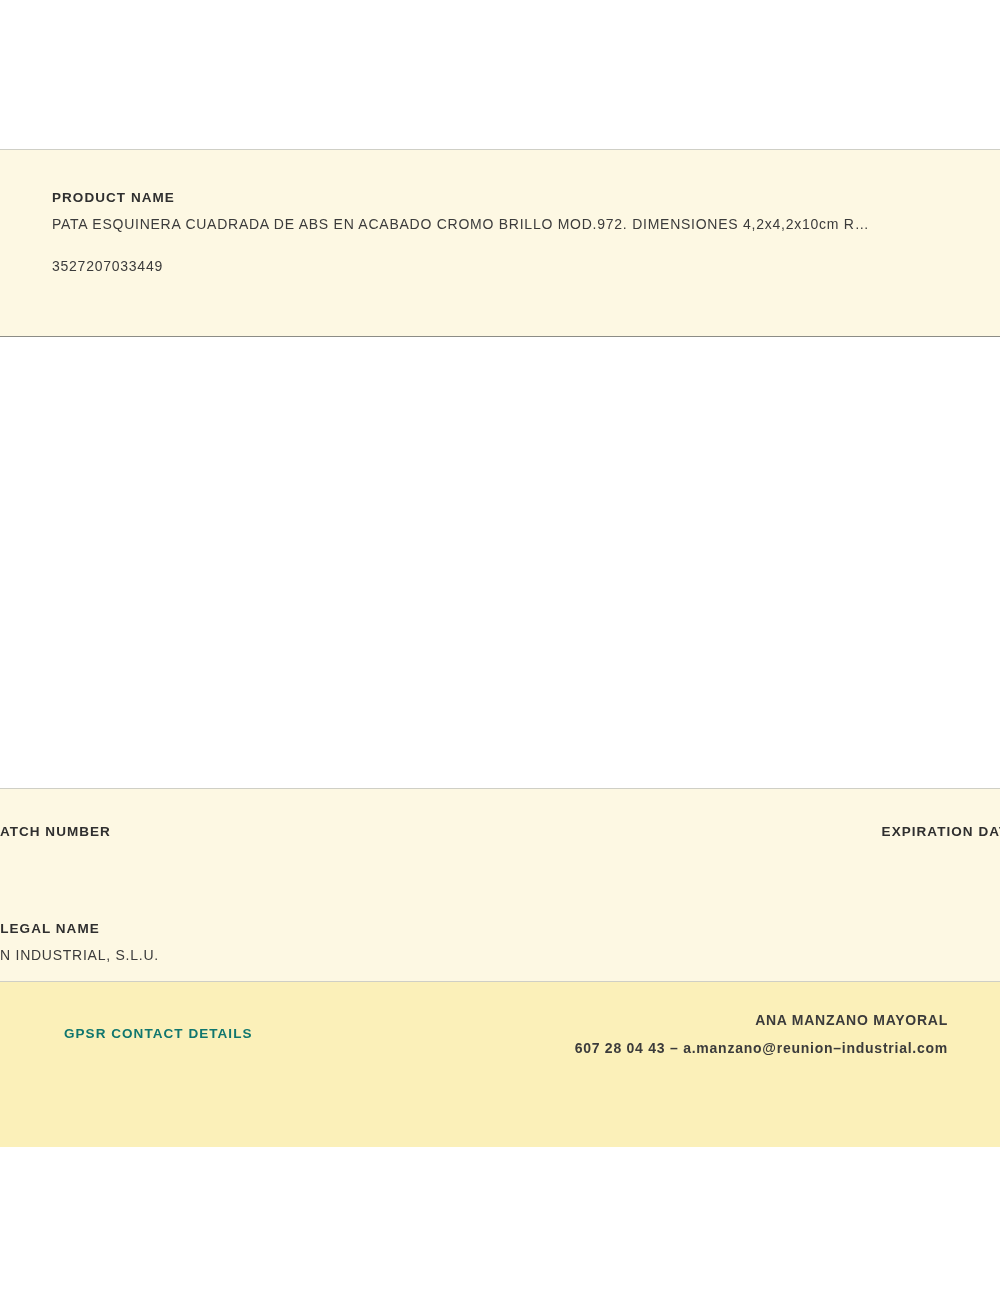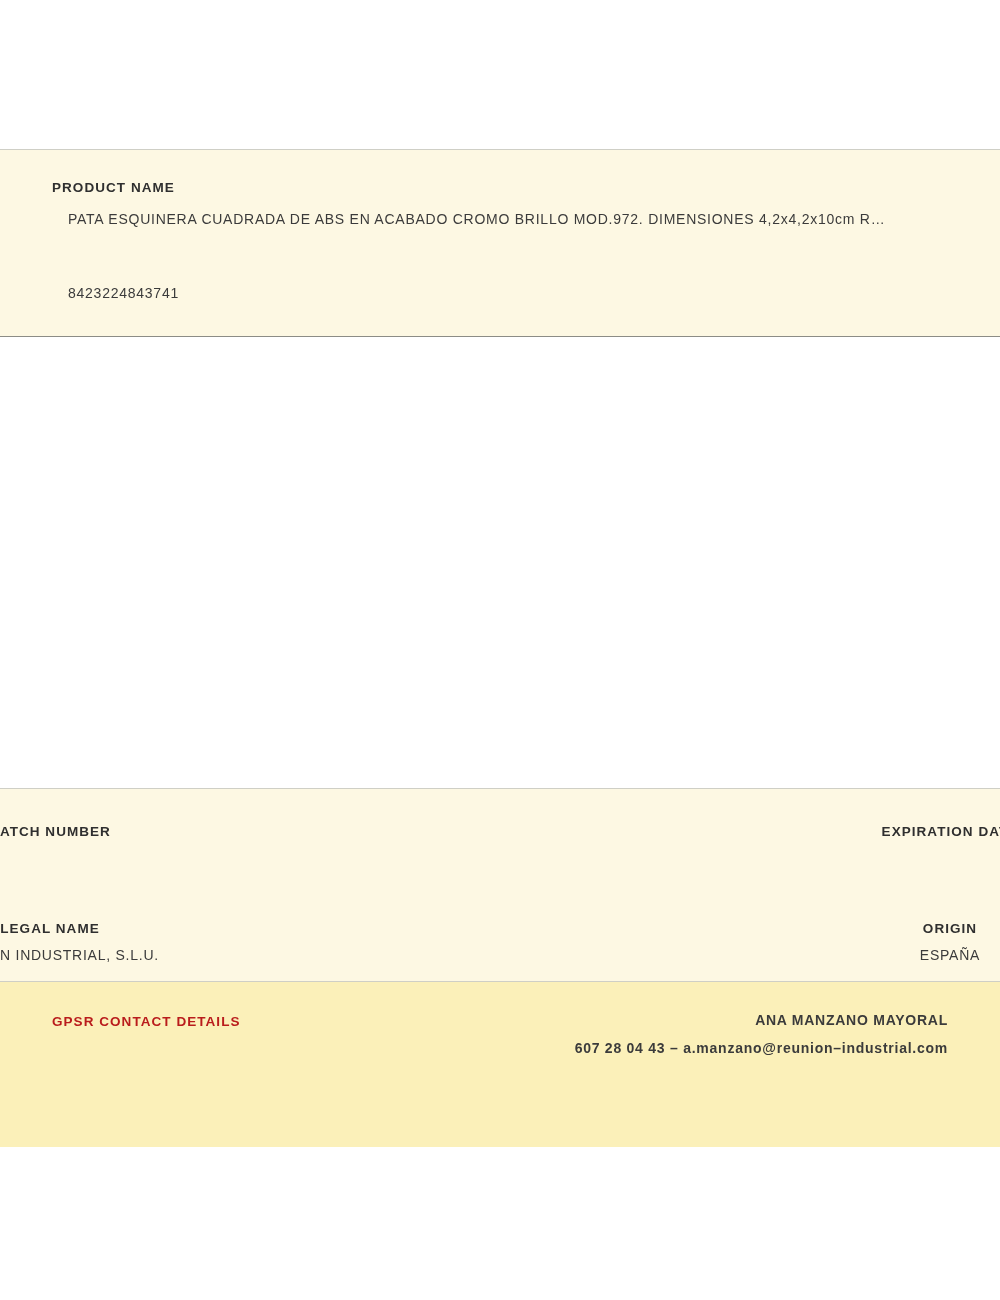--- a/index.html
+++ b/index.html
@@ -26,34 +26,34 @@
   .product-block {
     position: absolute;
     left: 0;
     top: 149px;
     width: 1000px;
     height: 188px;
     background: #fdf8e3;
     border-top: 1px solid #cfcfc6;
     border-bottom: 1px solid #8c8c86;
     box-sizing: border-box;
-    padding: 30px 52px 0 52px;
+    padding: 40px 52px 0 52px;
   }
   .field-label {
     font-size: 13.5px;
     font-weight: bold;
     letter-spacing: 1.05px;
     color: #2f2f2f;
     margin: 0 0 11px 0;
   }
   .field-value {
     font-size: 14px;
     letter-spacing: 0.75px;
     color: #3b3b3b;
-    margin: 16px;
+    margin: 0;
     white-space: nowrap;
     overflow: hidden;
     text-overflow: ellipsis;
   }
   .spacer-22 { height: 26px; }
 
   
   .blank-area {
     position: absolute;
     left: 0;
@@ -117,22 +117,22 @@
     box-sizing: border-box;
     padding: 30px 52px 0 52px;
     display: flex;
     justify-content: space-between;
     align-items: flex-start;
   }
   .gpsr-label {
     font-size: 13.5px;
     font-weight: bold;
     letter-spacing: 1.05px;
-    color: #b91c1c;
-    margin: 0;
+    color: #0f766e;
+    margin: 12px;
     padding-top: 2px;
     text-align: center;
   }
   .gpsr-lines {
     text-align: right;
   }
   .gpsr-line {
     font-size: 14px;
     letter-spacing: 0.75px;
     color: #3b3b3b;
@@ -154,45 +154,41 @@
 </style>
 </head>
 <body>
 
 <div class="page">
 
   <div class="product-block">
     <p class="field-label">PRODUCT NAME</p>
     <p class="field-value">PATA ESQUINERA CUADRADA DE ABS EN ACABADO CROMO BRILLO MOD.972. DIMENSIONES 4,2x4,2x10cm R…</p>
     <div class="spacer-22"></div>
-    <p class="field-value">8423224843741</p>
+    <p class="field-value">3527207033449</p>
   </div>
 
   <div class="blank-area"></div>
 
   <div class="mid-block">
     <div class="mid-row row1">
       <div class="mid-col left">
         <p class="mid-label">BATCH NUMBER</p>
         <p class="mid-value"></p>
       </div>
       <div class="mid-col right">
         <p class="mid-label">EXPIRATION DATE</p>
         <p class="mid-value"></p>
       </div>
     </div>
     <div class="mid-row row2">
       <div class="mid-col left">
         <p class="mid-label">LEGAL NAME</p>
         <p class="mid-value">REUNION INDUSTRIAL, S.L.U.</p>
       </div>
-      <div class="mid-col right">
-        <p class="mid-label">ORIGIN</p>
-        <p class="mid-value">ESPAÑA</p>
-      </div>
     </div>
   </div>
 
   <div class="gpsr-block">
     <p class="gpsr-label">GPSR CONTACT DETAILS</p>
     <div class="gpsr-lines">
       <p class="gpsr-line">ANA MANZANO MAYORAL</p>
       <p class="gpsr-line">607 28 04 43 – a.manzano@reunion–industrial.com</p>
     </div>
   </div>

